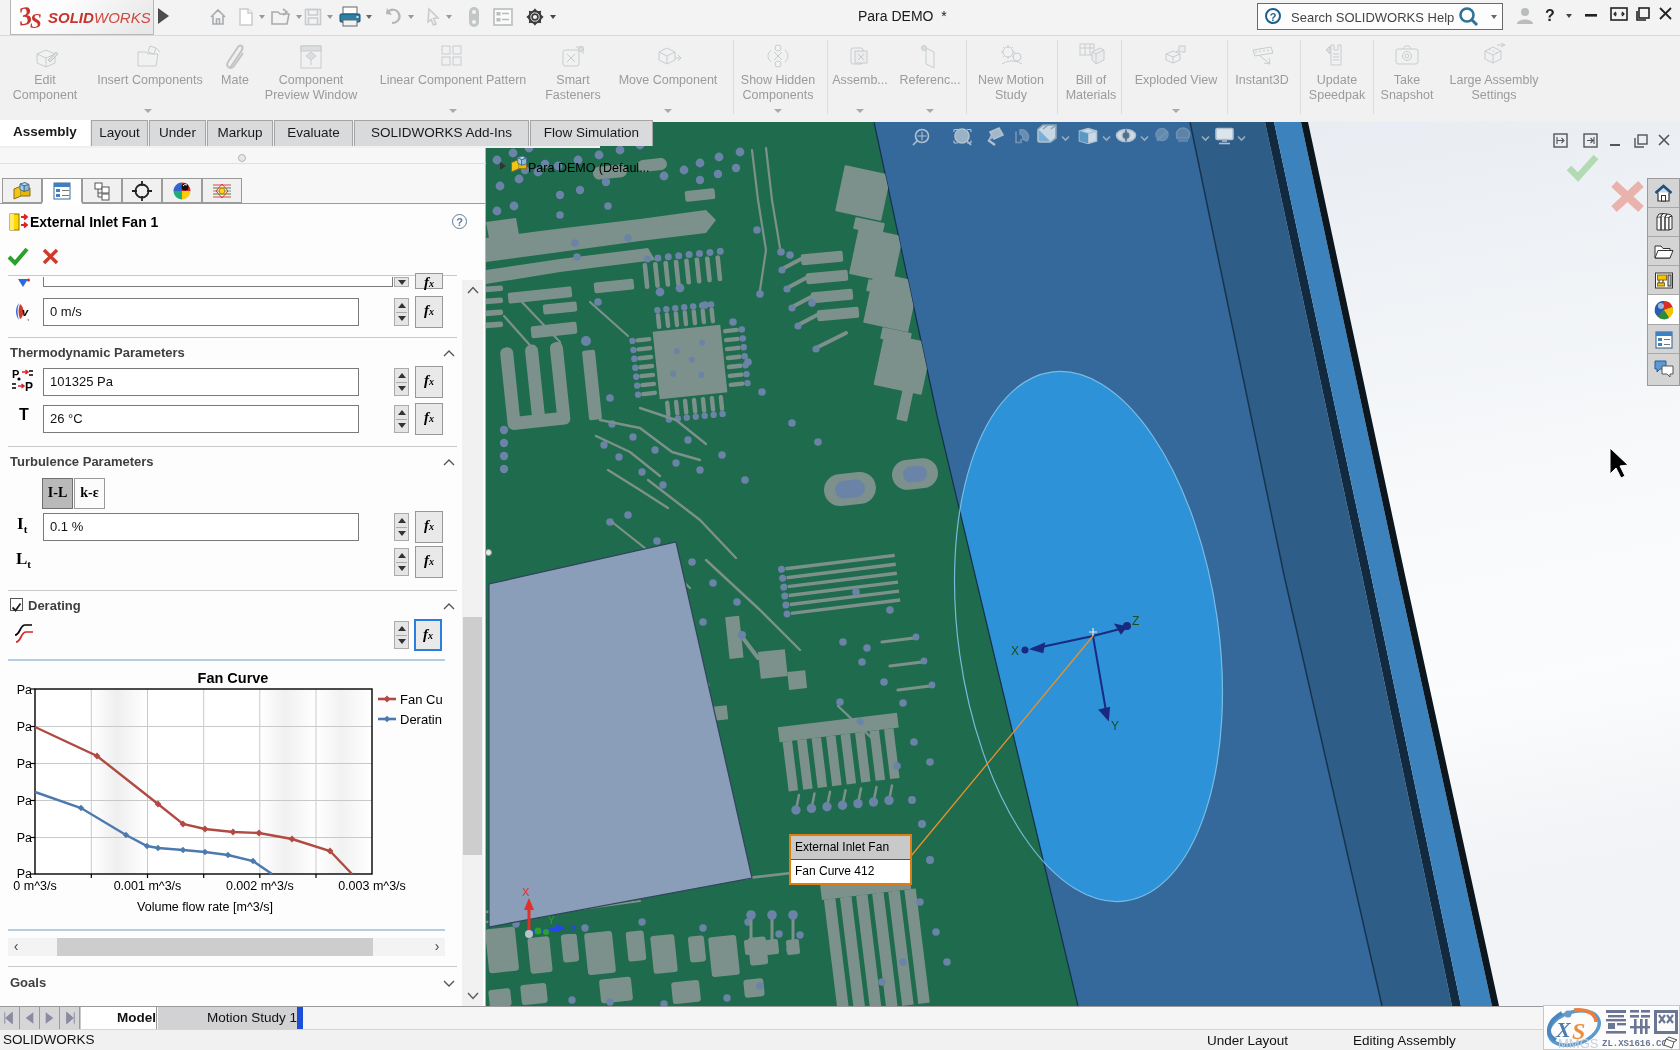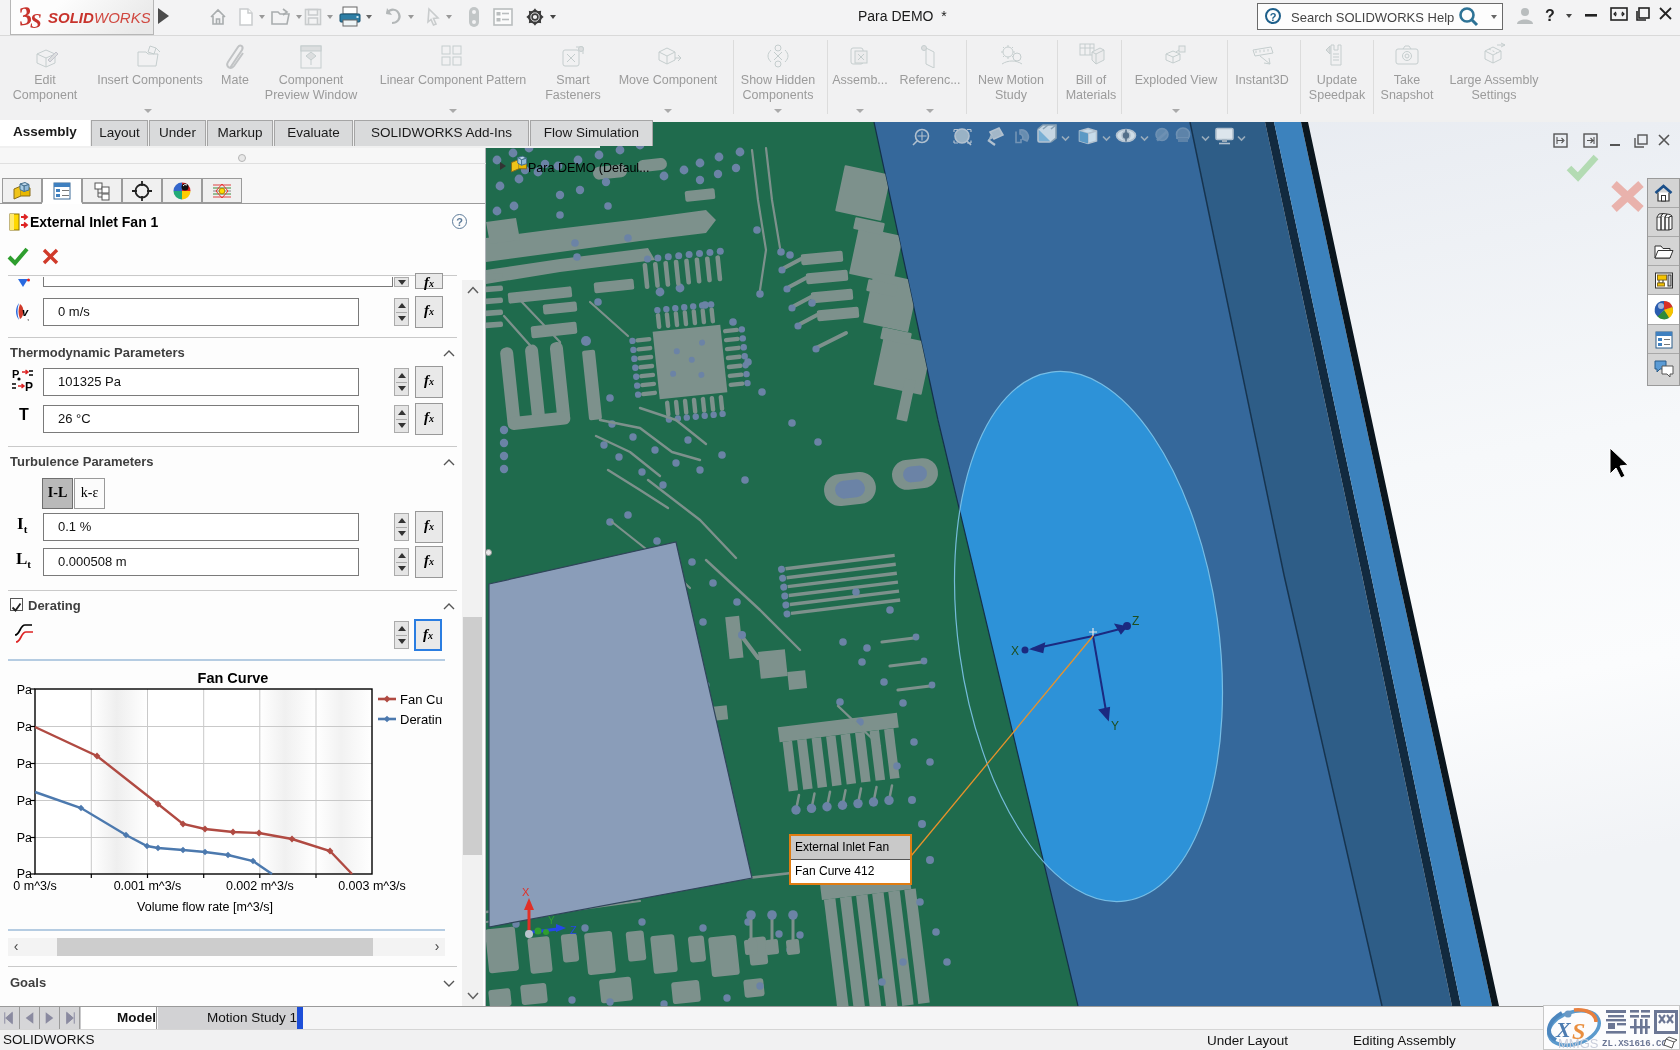--- a/index.html
+++ b/index.html
@@ -22,21 +22,21 @@
 .rdd{margin:3px auto 0 auto;width:0;height:0;border-top:4px solid #aaa;border-left:4px solid transparent;border-right:4px solid transparent}
 
 #tabstrip{position:absolute;left:0;top:120px;width:600px;height:28px;background:#f0f0f0;z-index:5}
 .ctab{position:absolute;top:0;height:26px;background:#d9dadb;border:1px solid #a5a5a5;border-bottom:none;color:#1a1a1a;font-size:13.5px;text-align:center;padding-top:4px}
 .ctab.act{background:#ffffff;border:none;font-weight:bold;z-index:3}
 
 #lpanel{position:absolute;left:0;top:148px;width:486px;height:858px;background:#f7f7f7;border-right:1px solid #b0b4b8}
 .ptab{position:absolute;top:30px;width:40px;height:25px;background:#f0f0f0;border:1px solid #9b9b9b;display:flex;align-items:center;justify-content:center}
 .ptab.act{background:#ffffff;border-bottom:1px solid #fff}
 #pmtitle{position:absolute;left:30px;top:66px;font-size:14px;font-weight:bold;color:#000}
-.fld{position:absolute;left:43px;width:316px;height:28px;background:#fff;border:1px solid #7a7a7a;font-size:13px;color:#111;padding:5px 0 0 14px}
+.fld{position:absolute;left:43px;width:316px;height:28px;background:#fff;border:1px solid #7a7a7a;font-size:13px;color:#111;padding:5px 0 0 6px}
 .spin{position:absolute;left:394px;width:15px;height:28px;background:#e5e5e5;border:1px solid #ababab}
 .spin:before{content:"";position:absolute;left:3px;top:4px;width:0;height:0;border-bottom:5px solid #333;border-left:4px solid transparent;border-right:4px solid transparent}
 .spin:after{content:"";position:absolute;left:3px;bottom:4px;width:0;height:0;border-top:5px solid #333;border-left:4px solid transparent;border-right:4px solid transparent}
 .spin i{position:absolute;left:1px;top:13px;width:11px;height:1px;background:#ababab}
 .fx{position:absolute;left:415px;width:28px;height:32px;background:#e9e9e9;border:1px solid #989898;font-family:"Liberation Serif",serif;font-style:italic;font-weight:bold;font-size:15px;text-align:center;padding-top:5px}
 .fx span{font-size:10px}
 .shead{position:absolute;left:10px;font-size:13px;font-weight:bold;color:#3f3f3f}
 .chev{position:absolute;left:443px;width:12px;height:7px}
 .sdiv{position:absolute;left:8px;width:449px;height:1px;background:#c9c9c9}
 .ilbl{position:absolute;font-weight:bold;color:#000}
@@ -426,29 +426,28 @@
  <div class="spin" style="top:257px">
         <i></i>
       </div>
  <div class="fx" style="top:255px"><i>f</i><span>x</span></div>
  <div class="sdiv" style="top:298px"></div>
  <div class="shead" style="top:306px">Turbulence Parameters</div>
  <svg class="chev" style="top:311px" width="12" height="7" viewBox="0 0 12 7">
         <path d="M1 6 L6 1 L11 6" fill="none" stroke="#555" stroke-width="1.4"></path>
       </svg>
  <div class="abs" style="left:42px;top:330px;width:31px;height:31px;background:#b9b9b9;border:1px solid #6f6f6f;font-size:14px;font-weight:bold;text-align:center;padding-top:6px;font-family:'Liberation Serif',serif">I-L</div>
- <div class="abs" style="left:74px;top:330px;width:31px;height:31px;background:#fbfbfb;border:1px solid #9a9a9a;font-size:14px;font-weight:normal;text-align:center;padding-top:6px;font-family:'Liberation Serif',serif">k-ε</div>
+ <div class="abs" style="left:74px;top:330px;width:31px;height:31px;background:#fbfbfb;border:1px solid #9a9a9a;font-size:14px;font-weight:bold;text-align:center;padding-top:6px;font-family:'Liberation Serif',serif">k-ε</div>
  <div class="ilbl" style="left:17px;top:366px;font-size:17px;font-family:'Liberation Serif',serif">I<span style="font-size:11px;vertical-align:-4px">t</span></div>
  <div class="fld" style="top:365px">0.1 %</div>
  <div class="spin" style="top:365px">
         <i></i>
       </div>
  <div class="fx" style="top:363px"><i>f</i><span>x</span></div>
  <div class="ilbl" style="left:16px;top:401px;font-size:17px;font-family:'Liberation Serif',serif">L<span style="font-size:11px;vertical-align:-4px">t</span></div>
- <div class="fld" style="top:400px">0.000508 m</div>
  <div class="spin" style="top:400px">
         <i></i>
       </div>
  <div class="fx" style="top:398px"><i>f</i><span>x</span></div>
  <div class="sdiv" style="top:442px"></div>
  <div class="abs" style="left:10px;top:450px;width:13px;height:13px;background:#fff;border:1.4px solid #555"><svg width="11" height="11" viewBox="0 0 11 11">
           <path d="M1.5 5.5 L4.5 8.5 L9.5 1.5" fill="none" stroke="#222" stroke-width="1.8"></path>
         </svg></div>
  <div class="shead" style="left:28px;top:450px">Derating</div>
  <svg class="chev" style="top:455px" width="12" height="7" viewBox="0 0 12 7">

